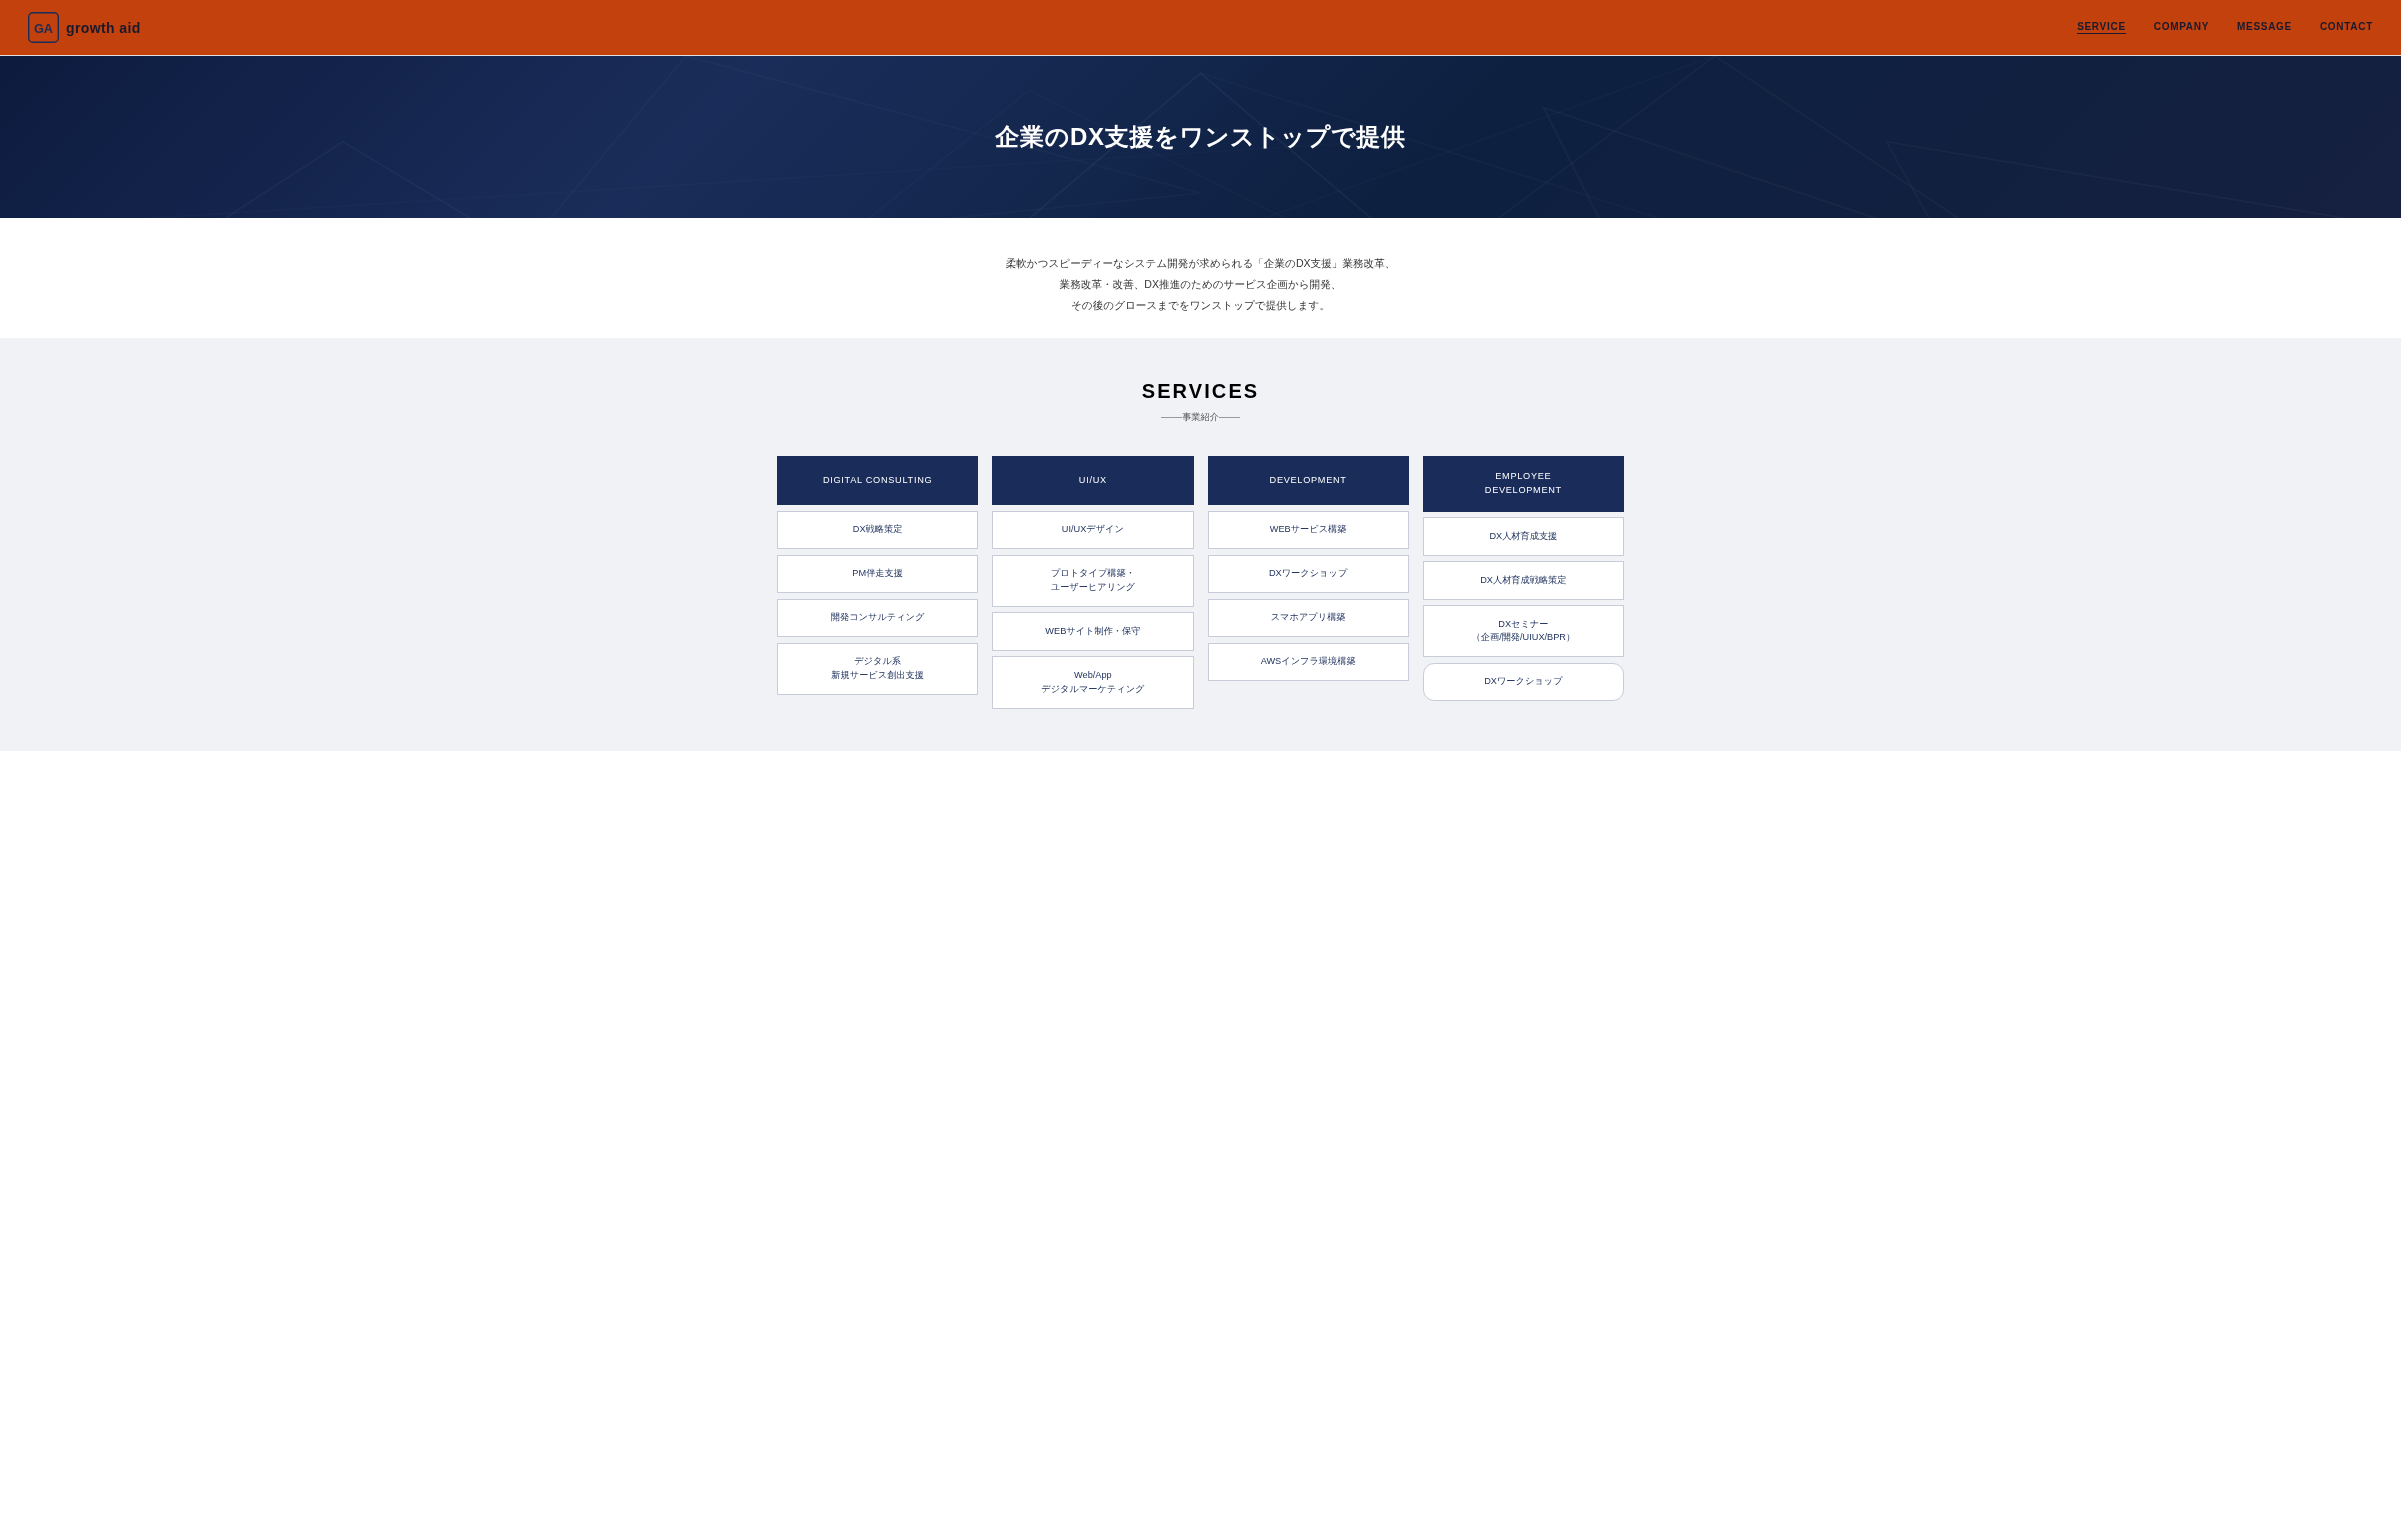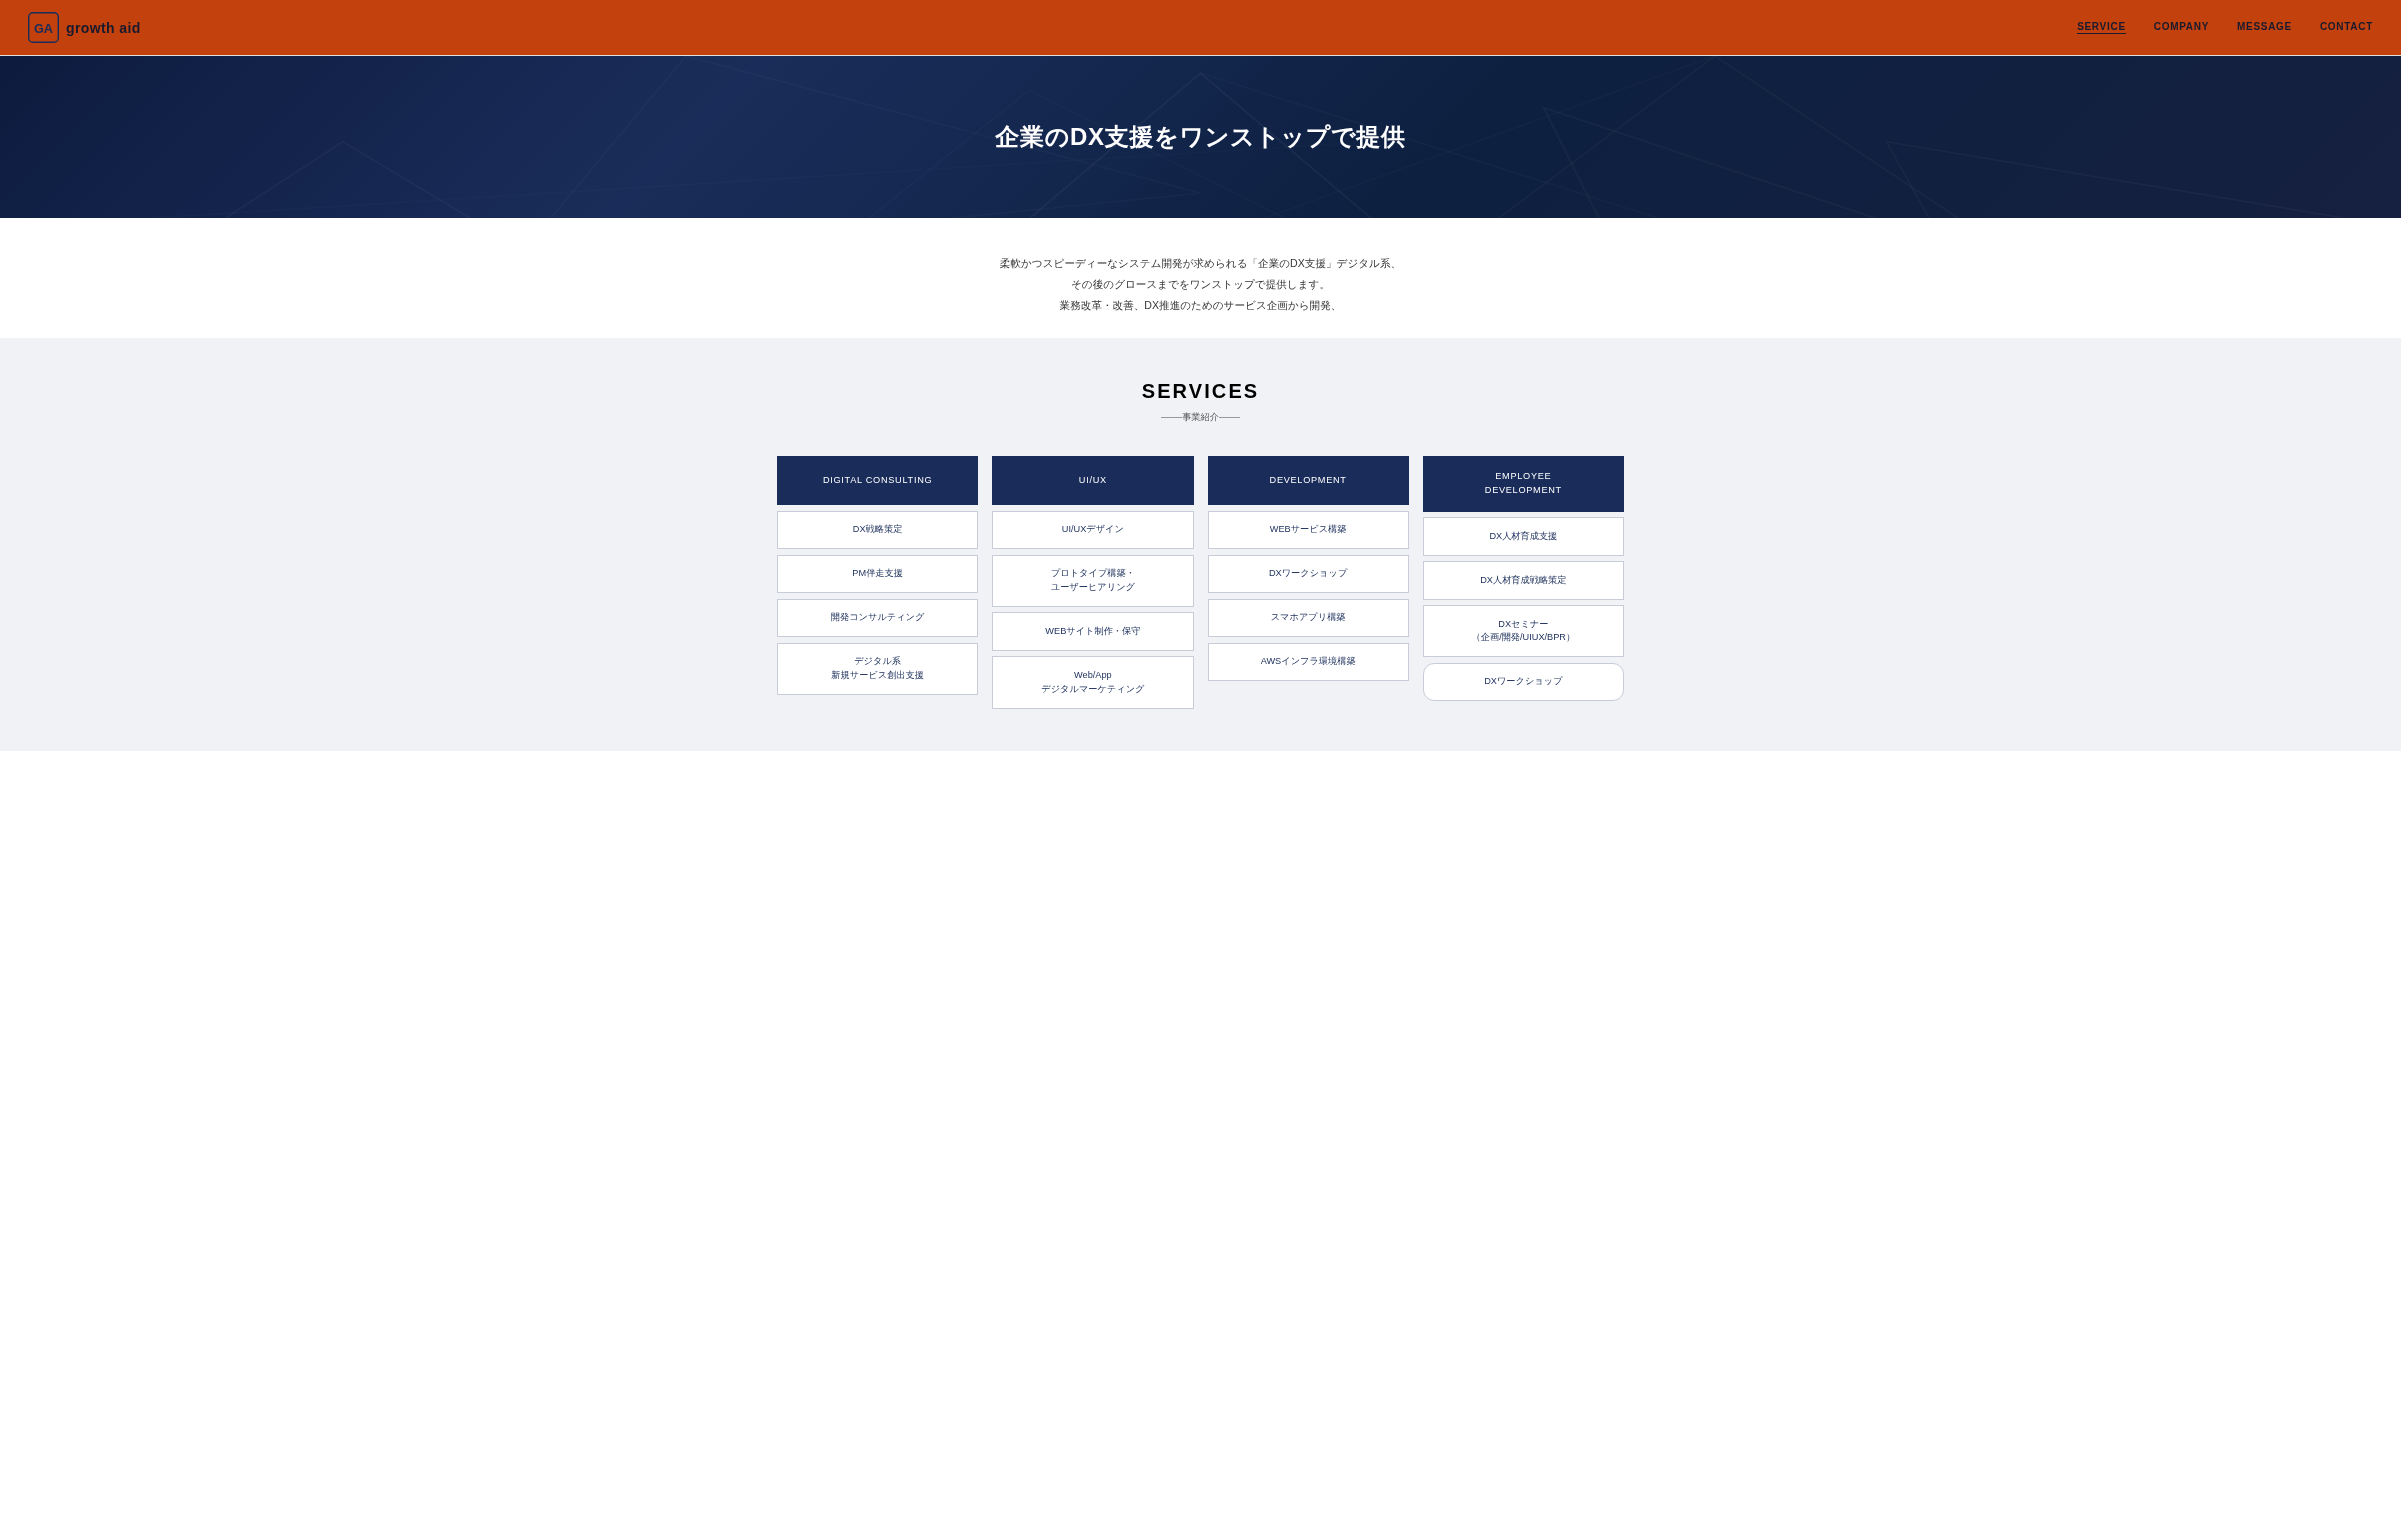--- a/index.html
+++ b/index.html
@@ -188,23 +188,23 @@
     <polygon points="900,30 1200,130 1000,230" fill="none" stroke="rgba(255,255,255,0.12)" stroke-width="1"></polygon>
     <polygon points="600,20 800,120 500,100" fill="none" stroke="rgba(255,255,255,0.07)" stroke-width="1"></polygon>
     <line x1="700" y1="10" x2="1300" y2="200" stroke="rgba(255,255,255,0.08)" stroke-width="1"></line>
     <line x1="500" y1="180" x2="1000" y2="0" stroke="rgba(255,255,255,0.06)" stroke-width="1"></line>
     <line x1="0" y1="100" x2="800" y2="50" stroke="rgba(255,255,255,0.05)" stroke-width="1"></line>
   </svg>
   <h1 class="hero-title">企業のDX支援をワンストップで提供</h1>
 </section>
 
 <section class="description">
-  <p>柔軟かつスピーディーなシステム開発が求められる「企業のDX支援」デジタル系、</p>
+  <p>柔軟かつスピーディーなシステム開発が求められる「企業のDX支援」業務改革、</p>
+  <p>業務改革・改善、DX推進のためのサービス企画から開発、</p>
   <p>その後のグロースまでをワンストップで提供します。</p>
-  <p>業務改革・改善、DX推進のためのサービス企画から開発、</p>
 </section>
 
 <section class="services-section">
   <div class="services-header">
     <div class="services-title">SERVICES</div>
     <div class="services-subtitle">事業紹介</div>
   </div>
   <div class="services-grid">
 
   <div class="service-column">

